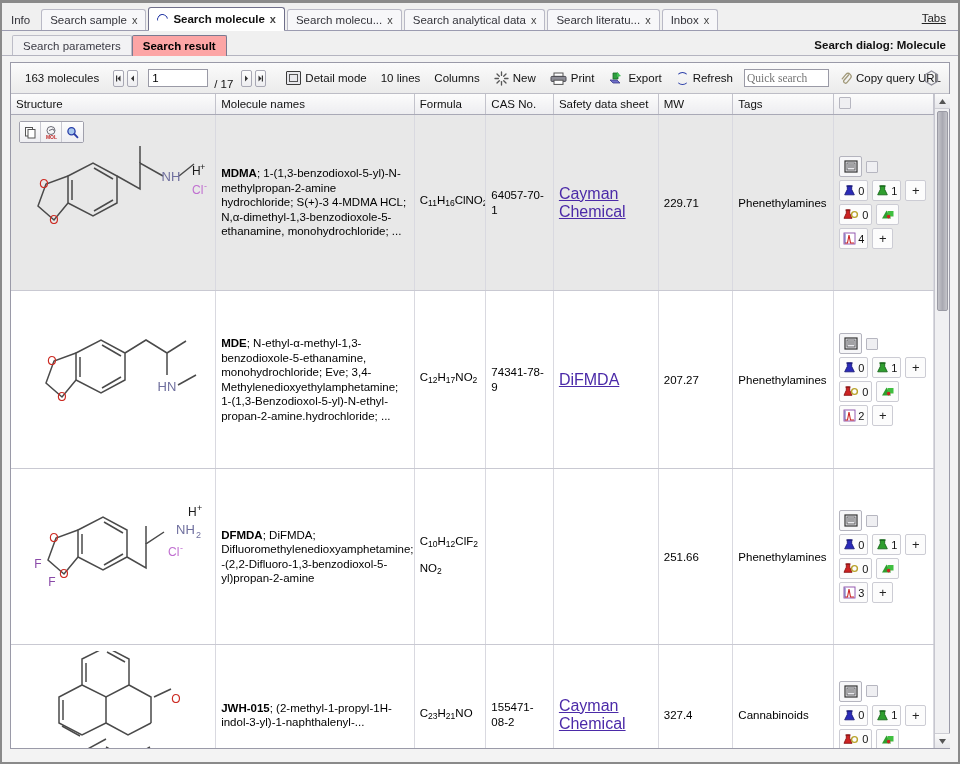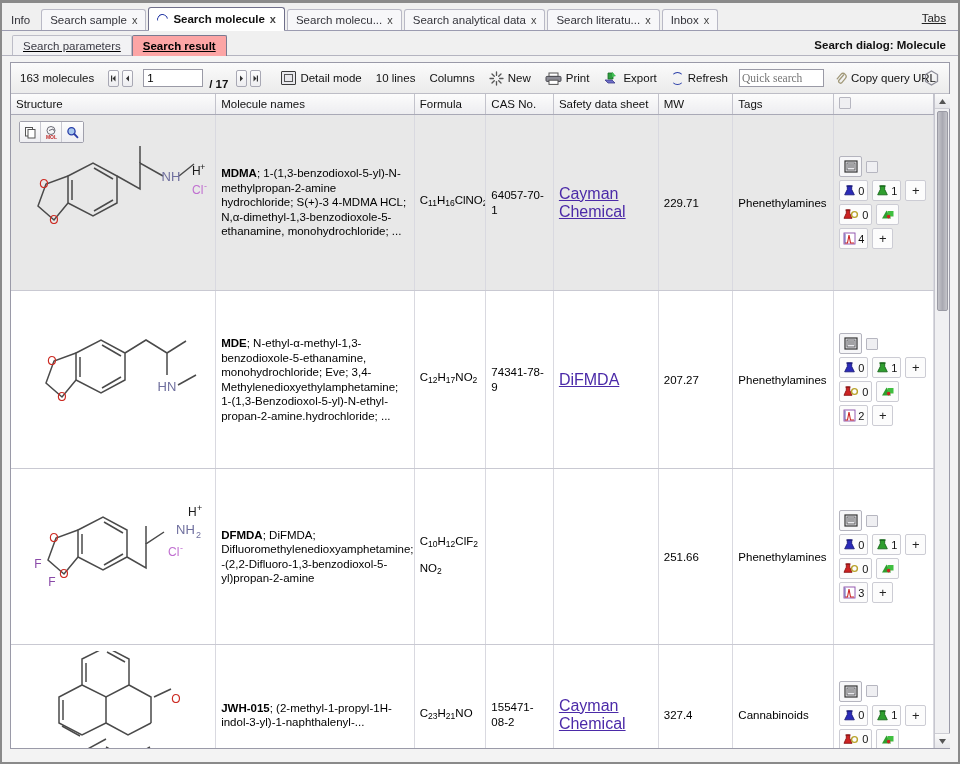--- a/index.html
+++ b/index.html
@@ -96,21 +96,20 @@
   
   .subtabs {
     position: relative;
     height: 25px;
     background: #f0f0f0;
     display: flex;
     align-items: flex-end;
     padding-left: 10px;
     border-bottom: 1px solid #b4b4c0;
     flex: 0 0 auto;
-    text-decoration: underline;
   }
   .subtab {
     height: 20px;
     padding: 0 10px;
     font-size: 11.5px;
     color: #3a3a44;
     background: #f2f2f4;
     border: 1px solid #bdbdc8;
     border-bottom: none;
     border-radius: 2px 2px 0 0;
@@ -152,21 +151,20 @@
     height: 31px;
     flex: 0 0 auto;
     display: flex;
     align-items: center;
     gap: 0;
     padding: 0 6px;
     background: linear-gradient(#fbfbfb, #ebebeb);
     border-bottom: 1px solid #bdbdc6;
     font-size: 11.5px;
     position: relative;
-    justify-content: flex-end;
   }
   .tb-text { color: #111; white-space: nowrap; }
   .count-label { margin: 0 14px 0 8px; }
   .pg-btn {
     width: 17px; height: 17px;
     border: 1px solid #a8a8b4;
     background: linear-gradient(#fdfdfd, #ededf0);
     border-radius: 2px;
     margin-right: 3px;
     display: flex; align-items: center; justify-content: center;
@@ -175,21 +173,21 @@
   }
   .pg-input {
     width: 60px; height: 18px;
     border: 1px solid #9a9aa6;
     background: #fff;
     font-size: 11.5px;
     padding: 0 3px;
     margin: 0 4px 0 7px;
     font-family: "Liberation Sans", sans-serif;
   }
-  .pg-total { margin: 12px 8px 0 2px; font-weight: bold; }
+  .pg-total { margin: 12px 8px 0 2px; }
   .tb-item {
     display: flex; align-items: center; gap: 4px;
     padding: 0 7px;
     height: 22px;
     cursor: pointer;
     white-space: nowrap;
   }
   .qsearch {
     width: 85px; height: 18px;
     border: 1px solid #9a9aa6;

